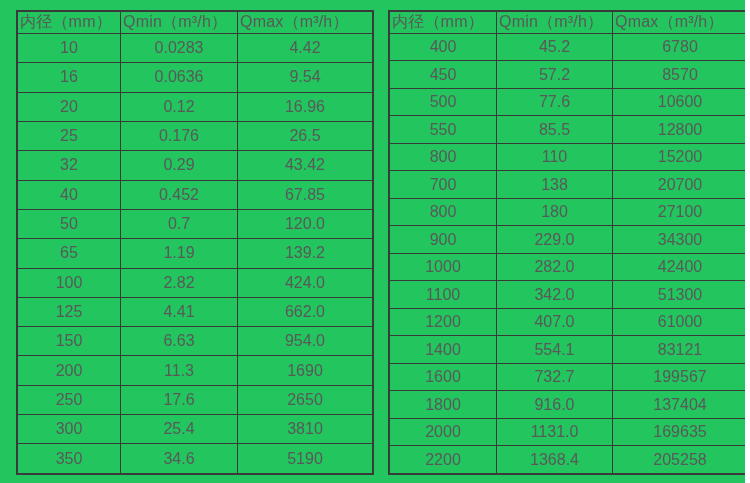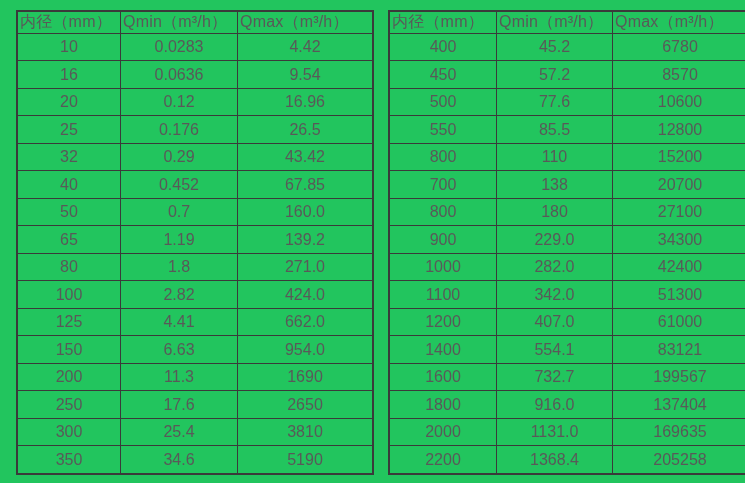--- a/index.html
+++ b/index.html
@@ -90,31 +90,26 @@
           <td>43.42</td>
         </tr>
         <tr>
           <td>40</td>
           <td>0.452</td>
           <td>67.85</td>
         </tr>
         <tr>
           <td>50</td>
           <td>0.7</td>
-          <td>160.0</td>
+          <td>120.0</td>
         </tr>
         <tr>
           <td>65</td>
           <td>1.19</td>
           <td>139.2</td>
-        </tr>
-        <tr>
-          <td>80</td>
-          <td>1.8</td>
-          <td>271.0</td>
         </tr>
         <tr>
           <td>100</td>
           <td>2.82</td>
           <td>424.0</td>
         </tr>
         <tr>
           <td>125</td>
           <td>4.41</td>
           <td>662.0</td>

